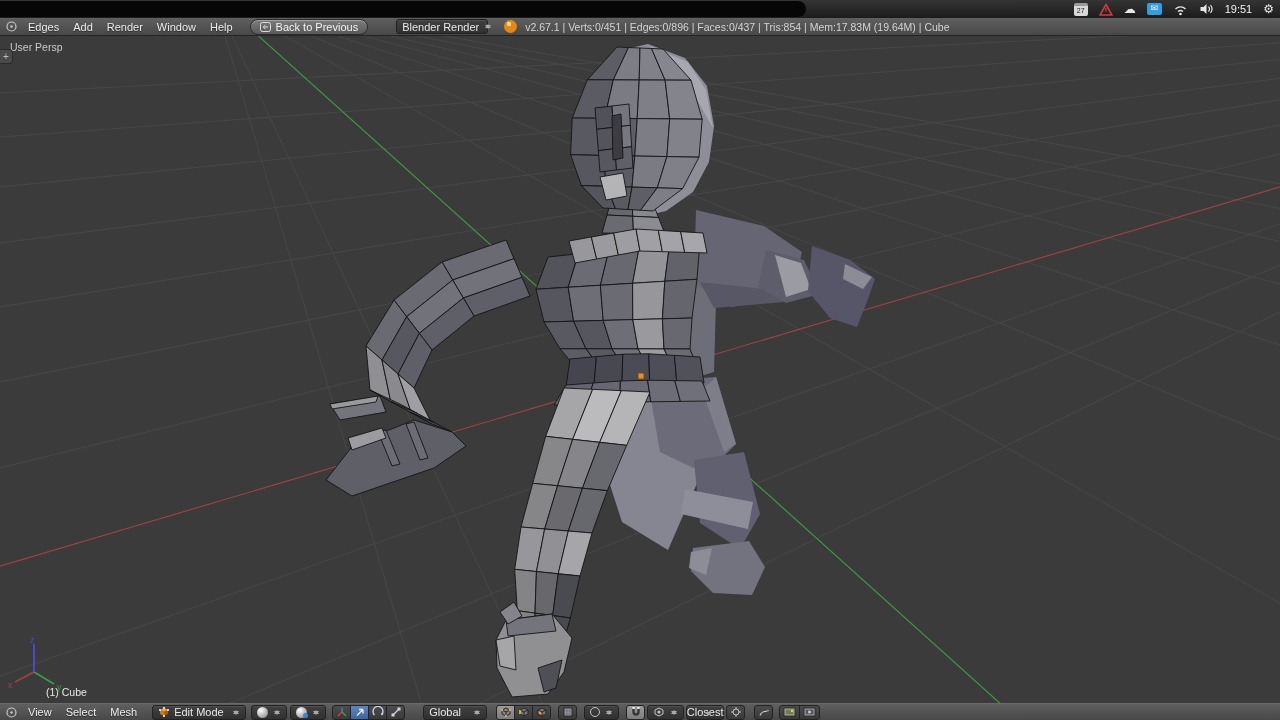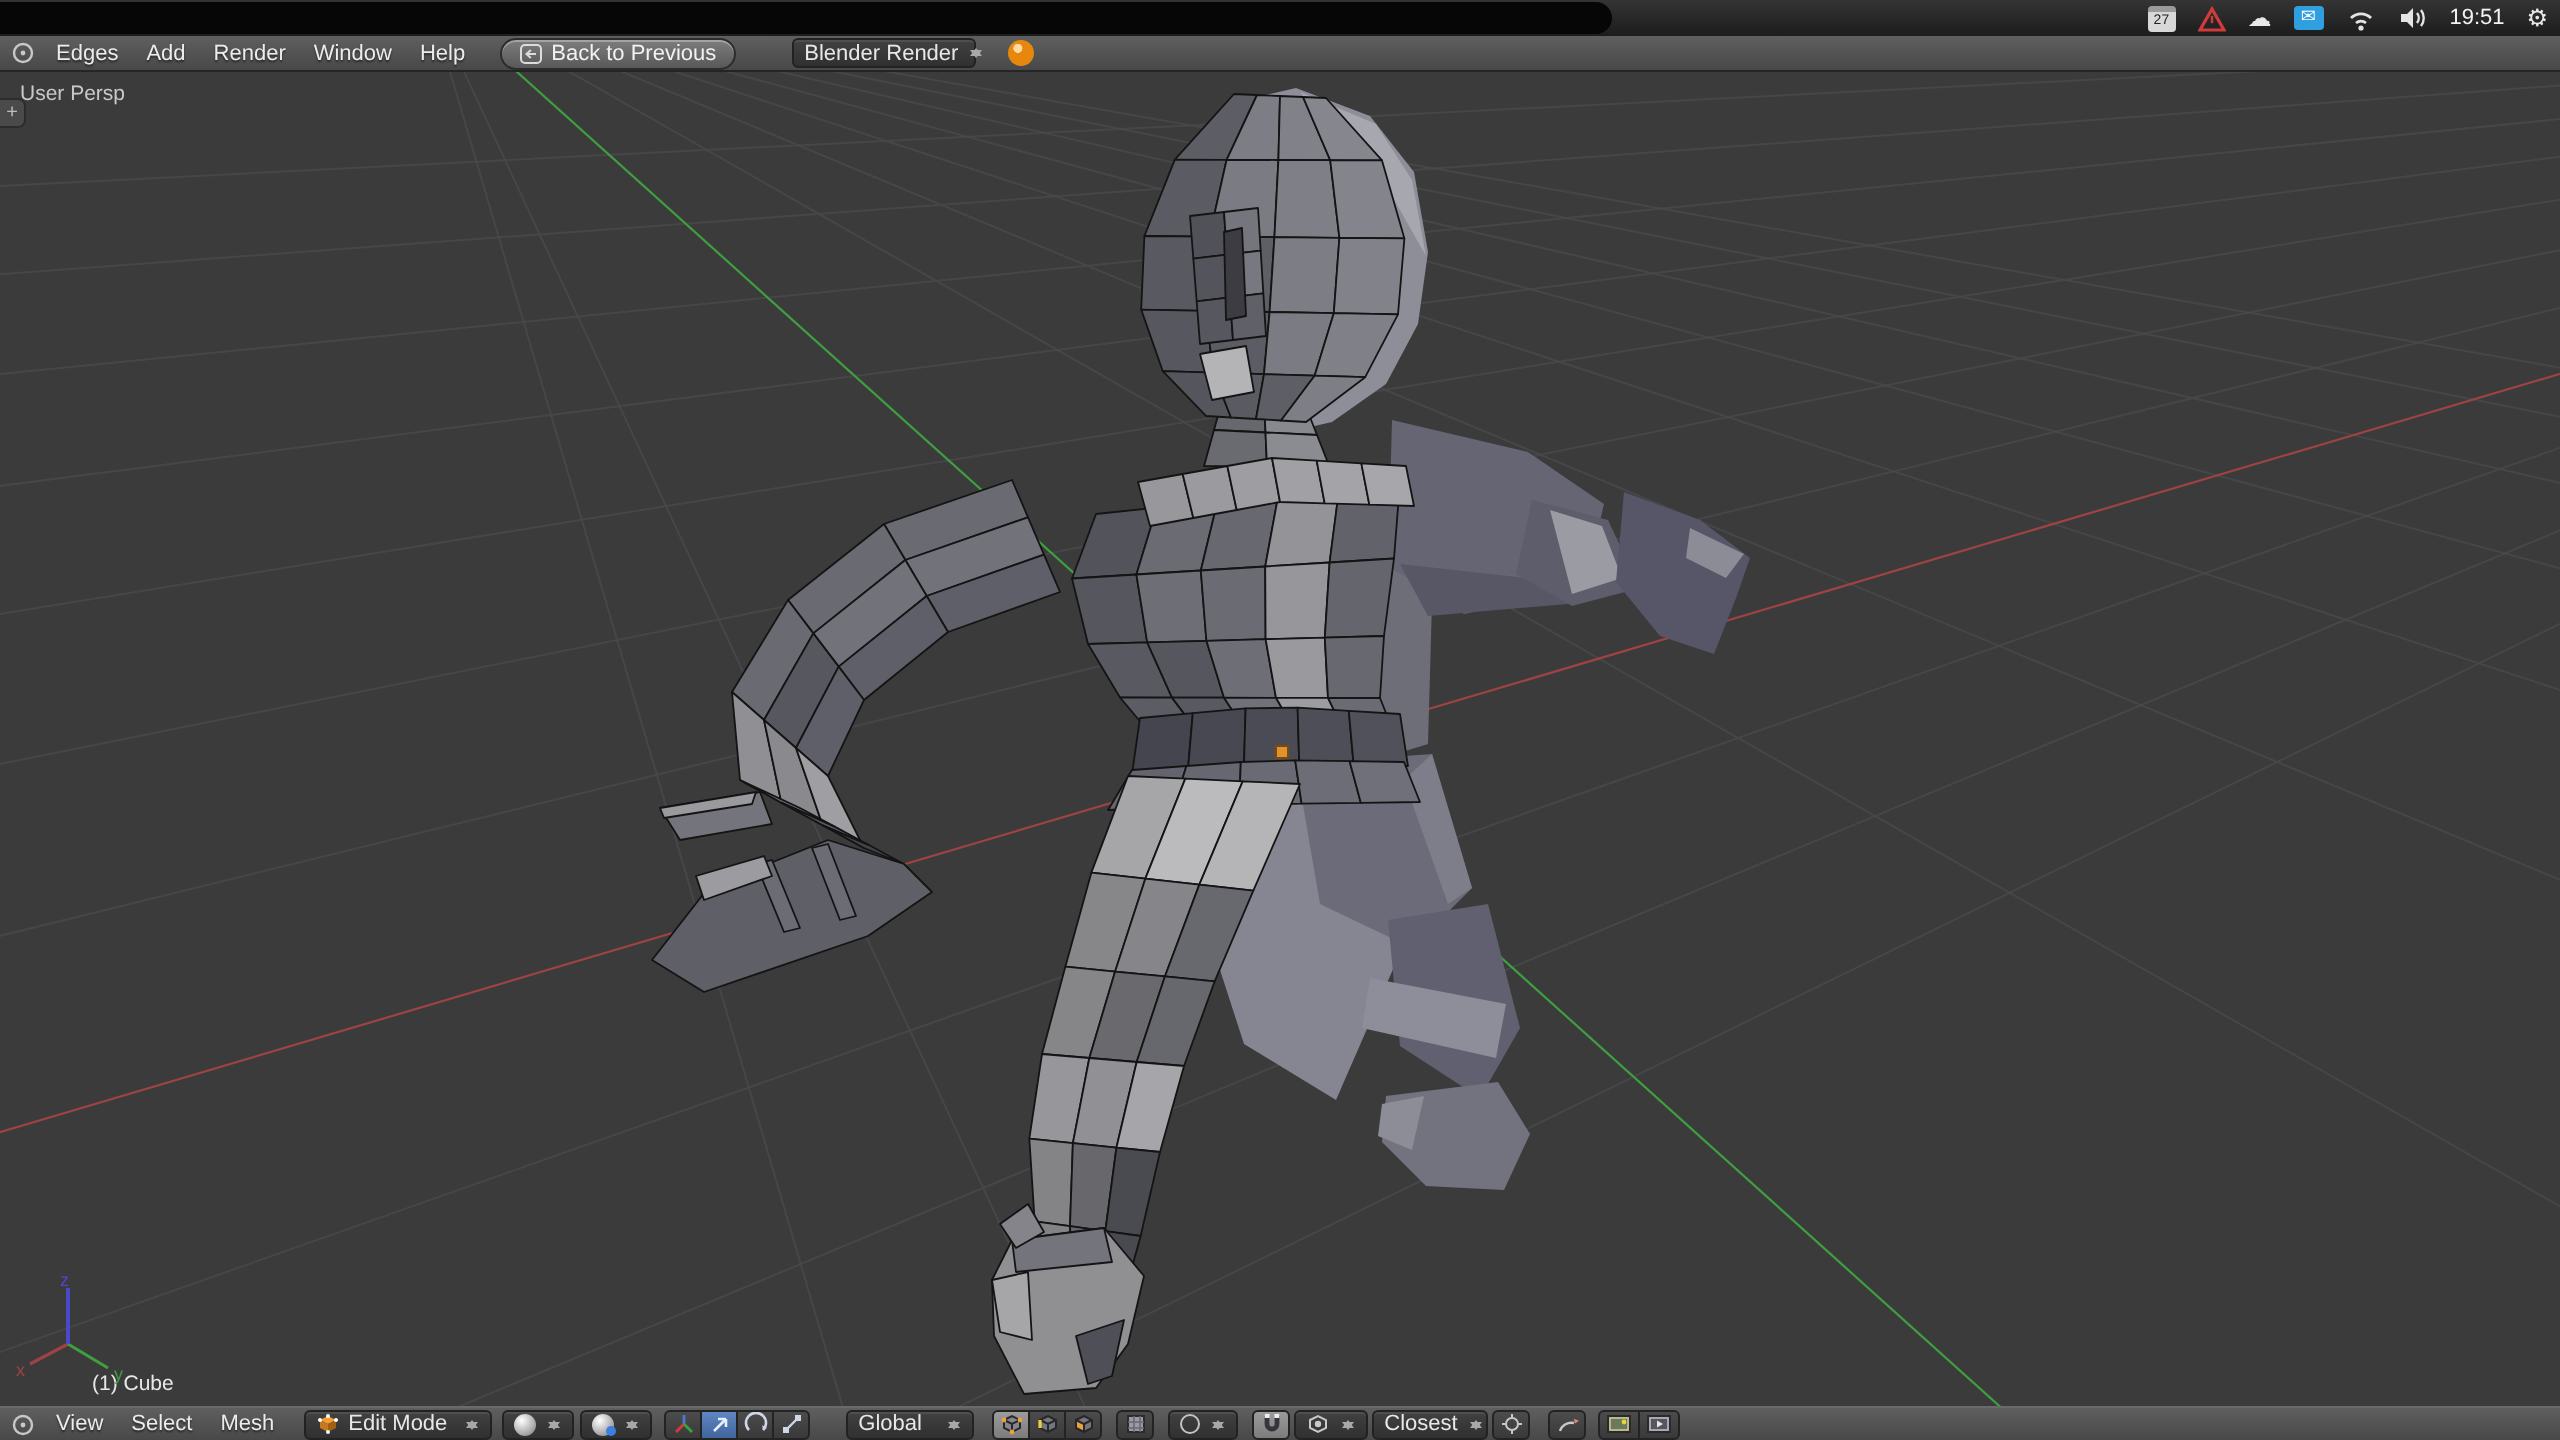--- a/index.html
+++ b/index.html
@@ -119,20 +119,21 @@
         <rect x="0.5" y="0.5" width="10" height="9" rx="2" fill="none" stroke="#dcdcdc"></rect>
         <path d="M8 5 H3.6 M5.4 3 L3.2 5 l2.2 2" stroke="#dcdcdc" fill="none"></path>
       </svg>
       <span>Back to Previous</span>
     </div>
     <div id="engine-dd" class="dd">
       <span style="flex:1">Blender Render</span>
       <span class="spin"></span>
     </div>
     <div id="blender-logo"></div>
+    <span id="stats">v2.67.1 | Verts:0/451 | Edges:0/896 | Faces:0/437 | Tris:854 | Mem:17.83M (19.64M) | Cube</span>
   </div>
 
   <div id="viewport">
     <svg id="scene" width="1280" height="667" viewBox="0 36 1280 667" style="background: rgb(59, 59, 60);">
         <line x1="-40" y1="94.9744" x2="1330" y2="25.3784" stroke="#48494a" stroke-width="1" stroke-opacity="0.85"></line>
         <line x1="-40" y1="140.04160000000002" x2="1330" y2="39.0726" stroke="#48494a" stroke-width="1" stroke-opacity="0.85"></line>
         <line x1="-40" y1="191.0128" x2="1330" y2="54.56079999999999" stroke="#48494a" stroke-width="1" stroke-opacity="0.85"></line>
         <line x1="-40" y1="248.08479999999997" x2="1330" y2="71.9028" stroke="#48494a" stroke-width="1" stroke-opacity="0.85"></line>
         <line x1="-40" y1="313.4224" x2="1330" y2="91.7564" stroke="#48494a" stroke-width="1" stroke-opacity="0.85"></line>
         <line x1="-40" y1="389.9776" x2="1330" y2="115.01859999999999" stroke="#48494a" stroke-width="1" stroke-opacity="0.85"></line>
@@ -408,21 +409,21 @@
         <rect x="7.2" y="1" width="2.4" height="2" fill="#eee"></rect>
       </svg>
     </div>
     <div class="dd" style="margin-left:2px;">
       <svg width="12" height="12">
         <path d="M2 4 L6 2 L10 4 V8 L6 10 L2 8 Z" fill="none" stroke="#c8c8c8"></path>
         <circle cx="6" cy="6" r="1.6" fill="#c8c8c8"></circle>
       </svg>
       <span class="spin"></span>
     </div>
-    <div class="dd" style="margin-left:2px; width:58px;">
+    <div class="dd" style="margin-left:2px; width:38px;flex-direction:column;">
       <span style="flex:1">Closest</span>
       <span class="spin"></span>
     </div>
     <div class="ibtn" style="margin-left:2px;">
       <svg width="12" height="12">
         <circle cx="6" cy="6" r="3" fill="none" stroke="#c8c8c8"></circle>
         <path d="M6 1 v2 M6 9 v2 M1 6 h2 M9 6 h2" stroke="#c8c8c8"></path>
       </svg>
     </div>
 

